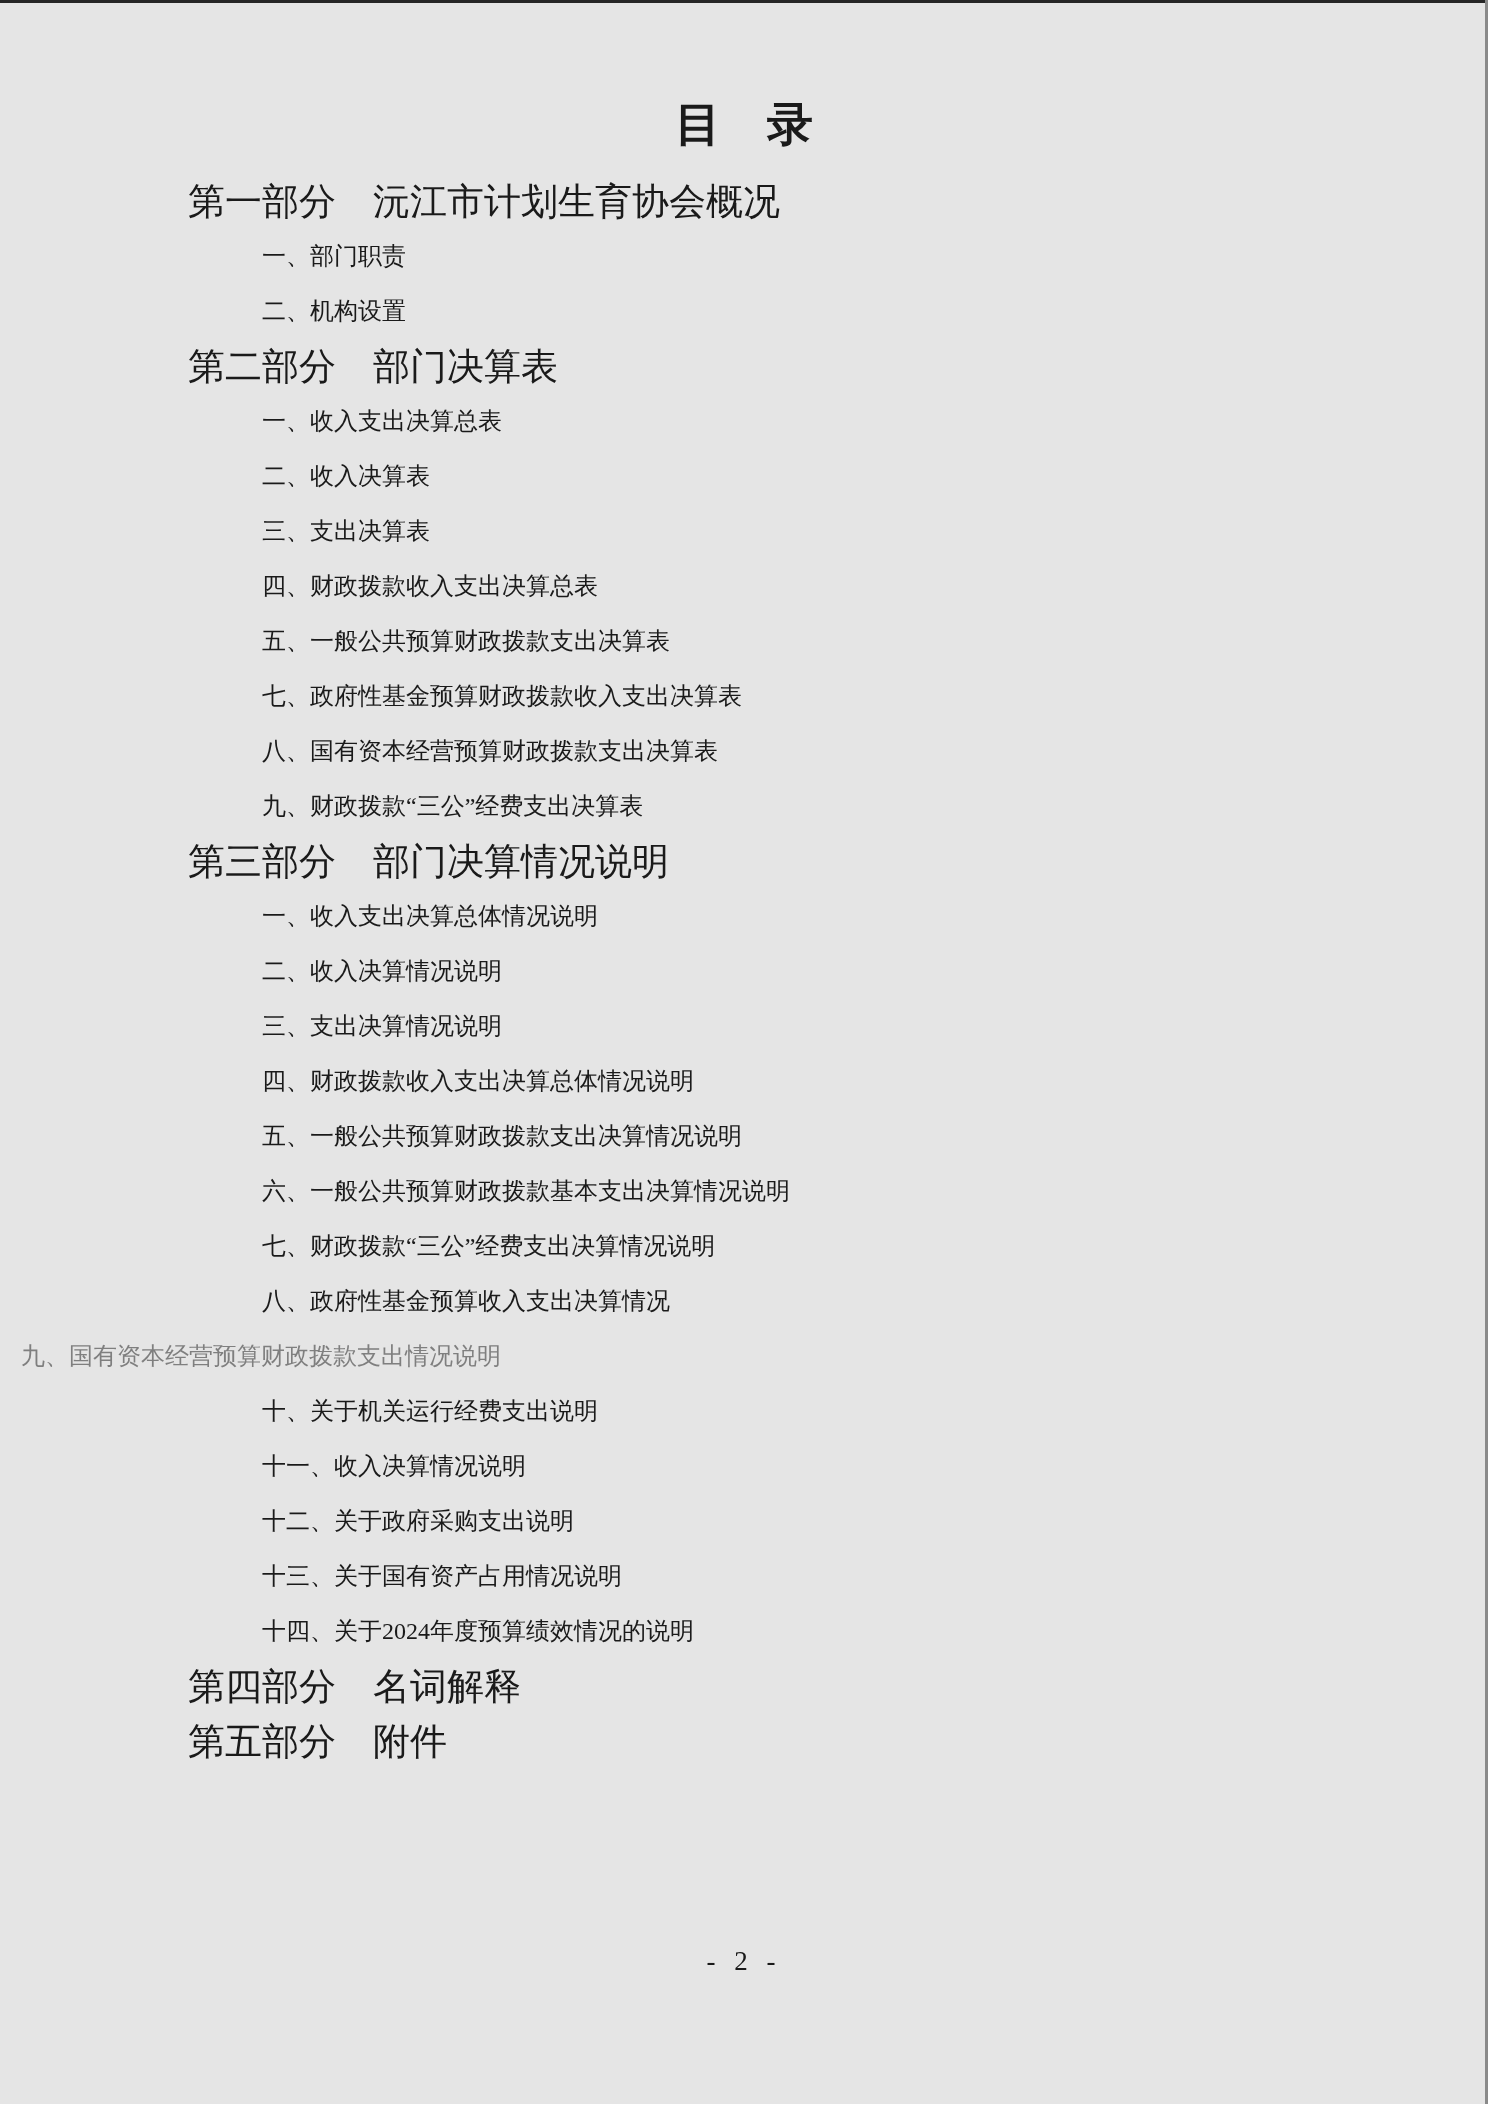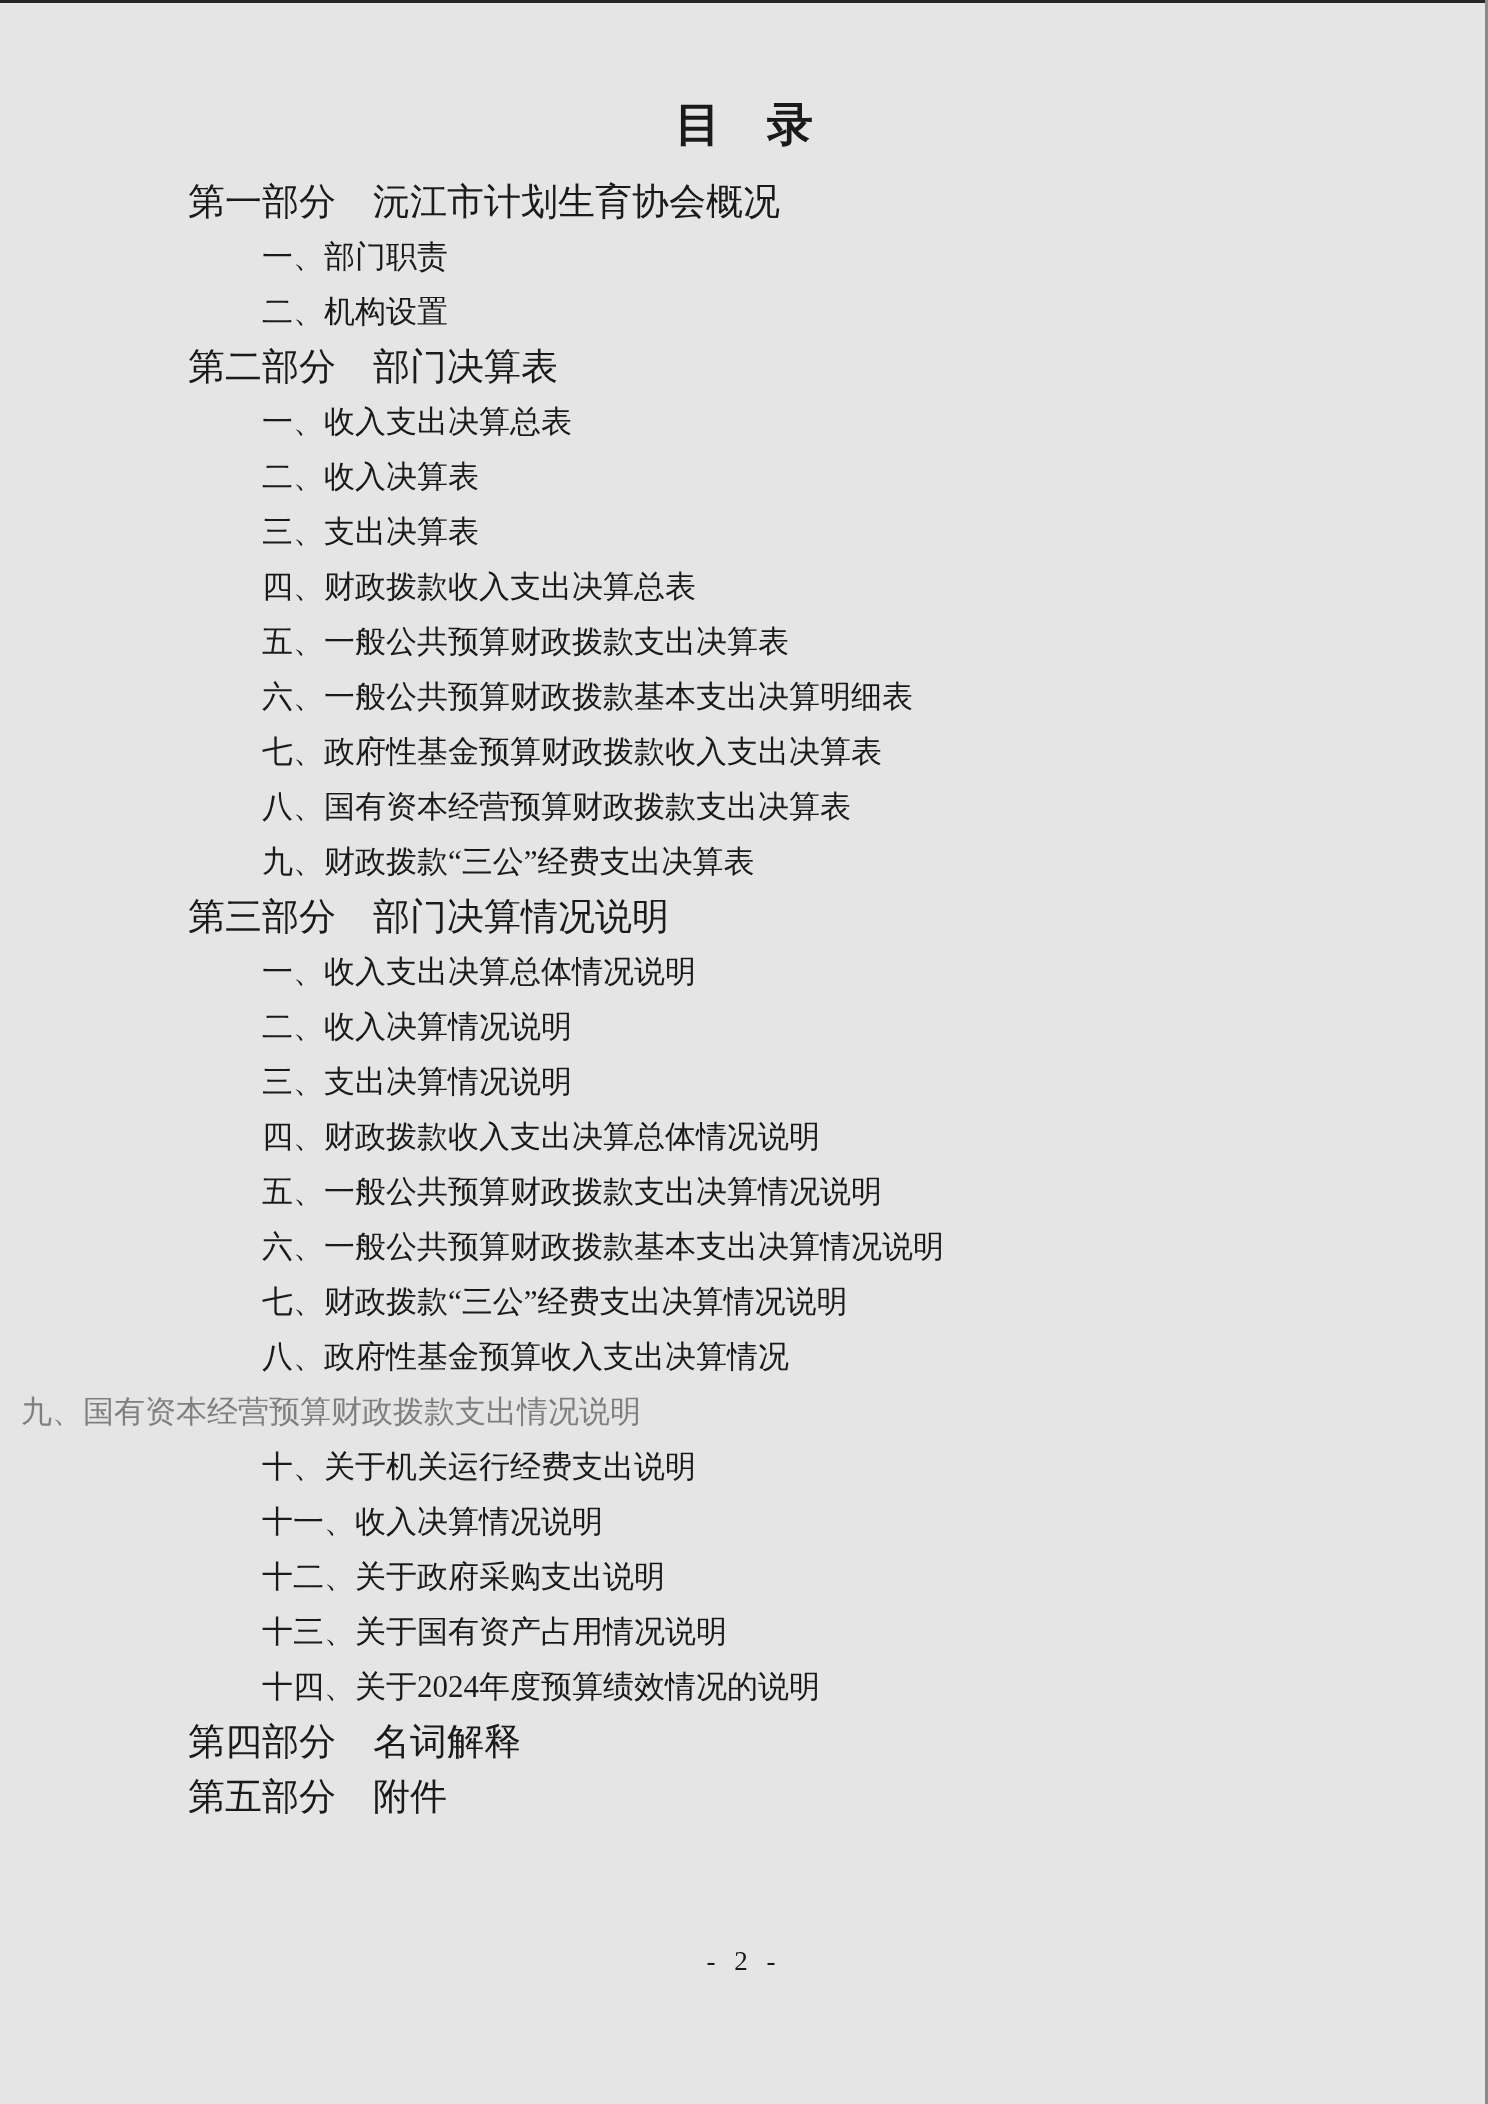--- a/index.html
+++ b/index.html
@@ -42,21 +42,21 @@
   }
   .toc {
     position: absolute;
     top: 174px;
     left: 0;
     width: 100%;
   }
   .toc-line {
     height: 55px;
     line-height: 55px;
-    font-size: 31px;
+    font-size: 24px;
     padding-left: 262px;
     white-space: nowrap;
   }
   .toc-line.section {
     font-weight: normal;
     font-size: 37px;
     padding-left: 188px;
   }
   .toc-line.muted {
     color: #7f7f7f;
@@ -85,21 +85,20 @@
   <div class="toc" id="toc">
       <div class="toc-line section">第一部分　沅江市计划生育协会概况</div>
       <div class="toc-line item">一、部门职责</div>
       <div class="toc-line item">二、机构设置</div>
       <div class="toc-line section">第二部分　部门决算表</div>
       <div class="toc-line item">一、收入支出决算总表</div>
       <div class="toc-line item">二、收入决算表</div>
       <div class="toc-line item">三、支出决算表</div>
       <div class="toc-line item">四、财政拨款收入支出决算总表</div>
       <div class="toc-line item">五、一般公共预算财政拨款支出决算表</div>
-      <div class="toc-line item">六、一般公共预算财政拨款基本支出决算明细表</div>
       <div class="toc-line item">七、政府性基金预算财政拨款收入支出决算表</div>
       <div class="toc-line item">八、国有资本经营预算财政拨款支出决算表</div>
       <div class="toc-line item">九、财政拨款“三公”经费支出决算表</div>
       <div class="toc-line section">第三部分　部门决算情况说明</div>
       <div class="toc-line item">一、收入支出决算总体情况说明</div>
       <div class="toc-line item">二、收入决算情况说明</div>
       <div class="toc-line item">三、支出决算情况说明</div>
       <div class="toc-line item">四、财政拨款收入支出决算总体情况说明</div>
       <div class="toc-line item">五、一般公共预算财政拨款支出决算情况说明</div>
       <div class="toc-line item">六、一般公共预算财政拨款基本支出决算情况说明</div>

